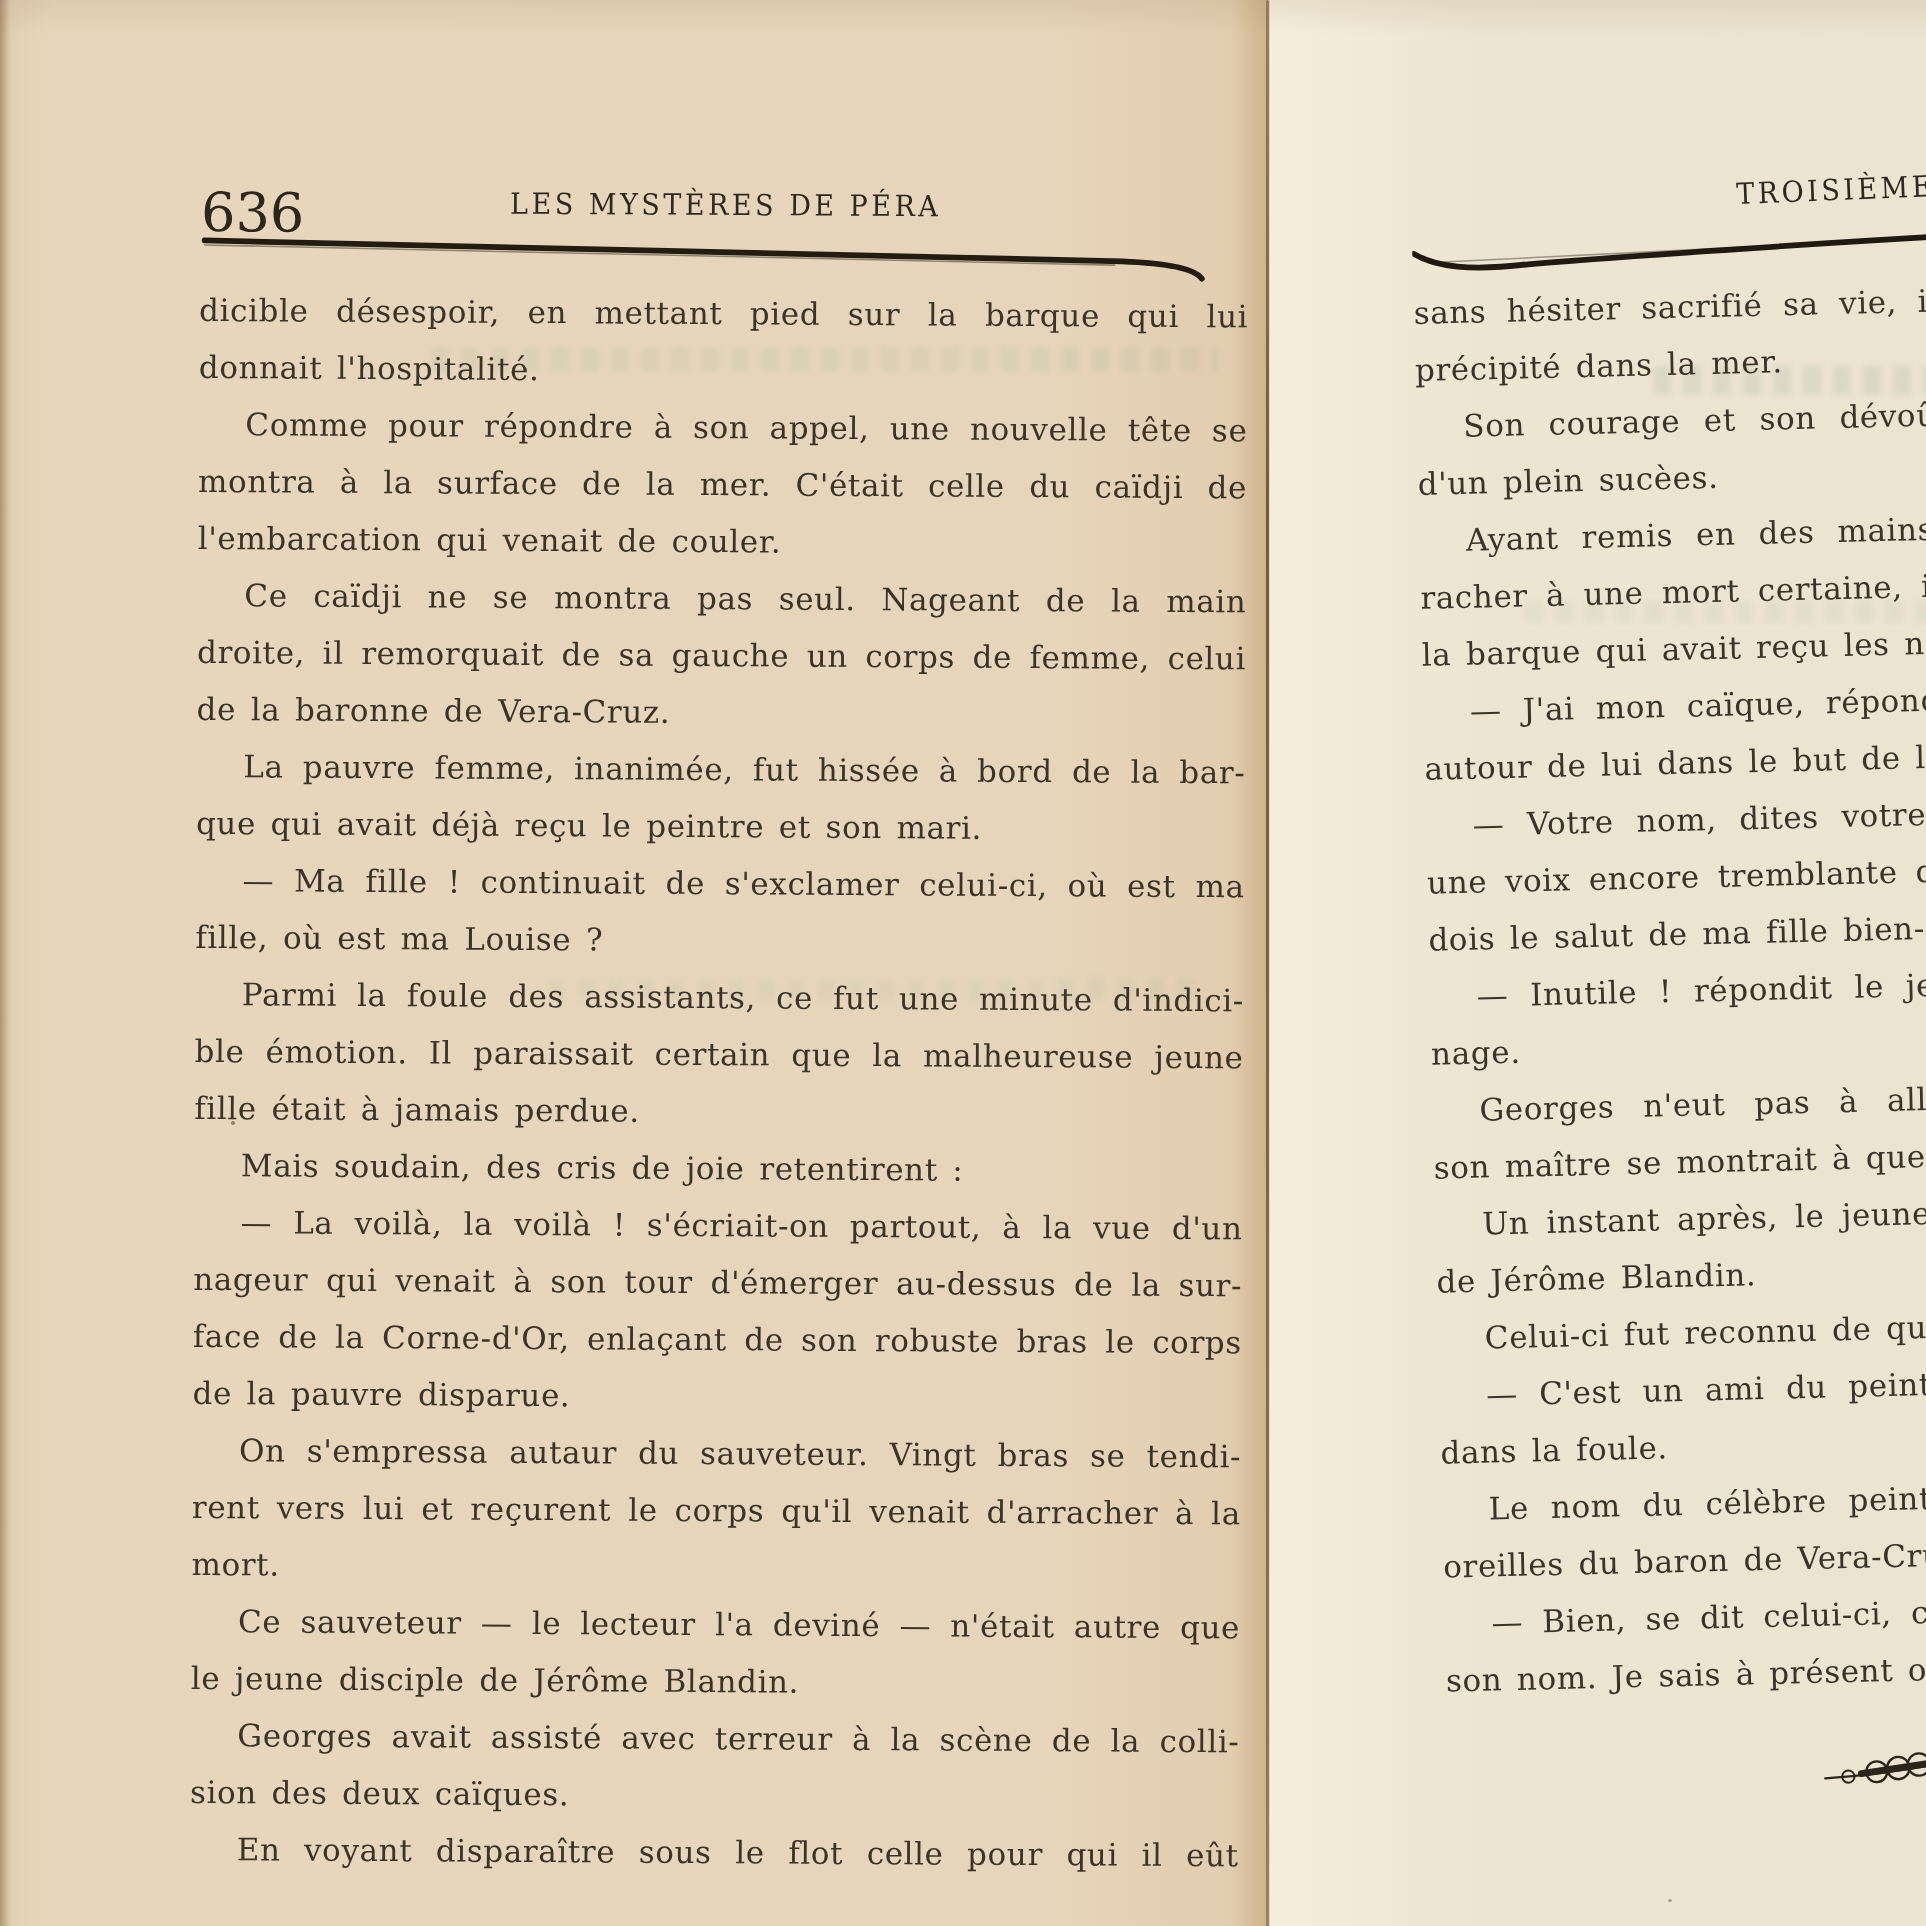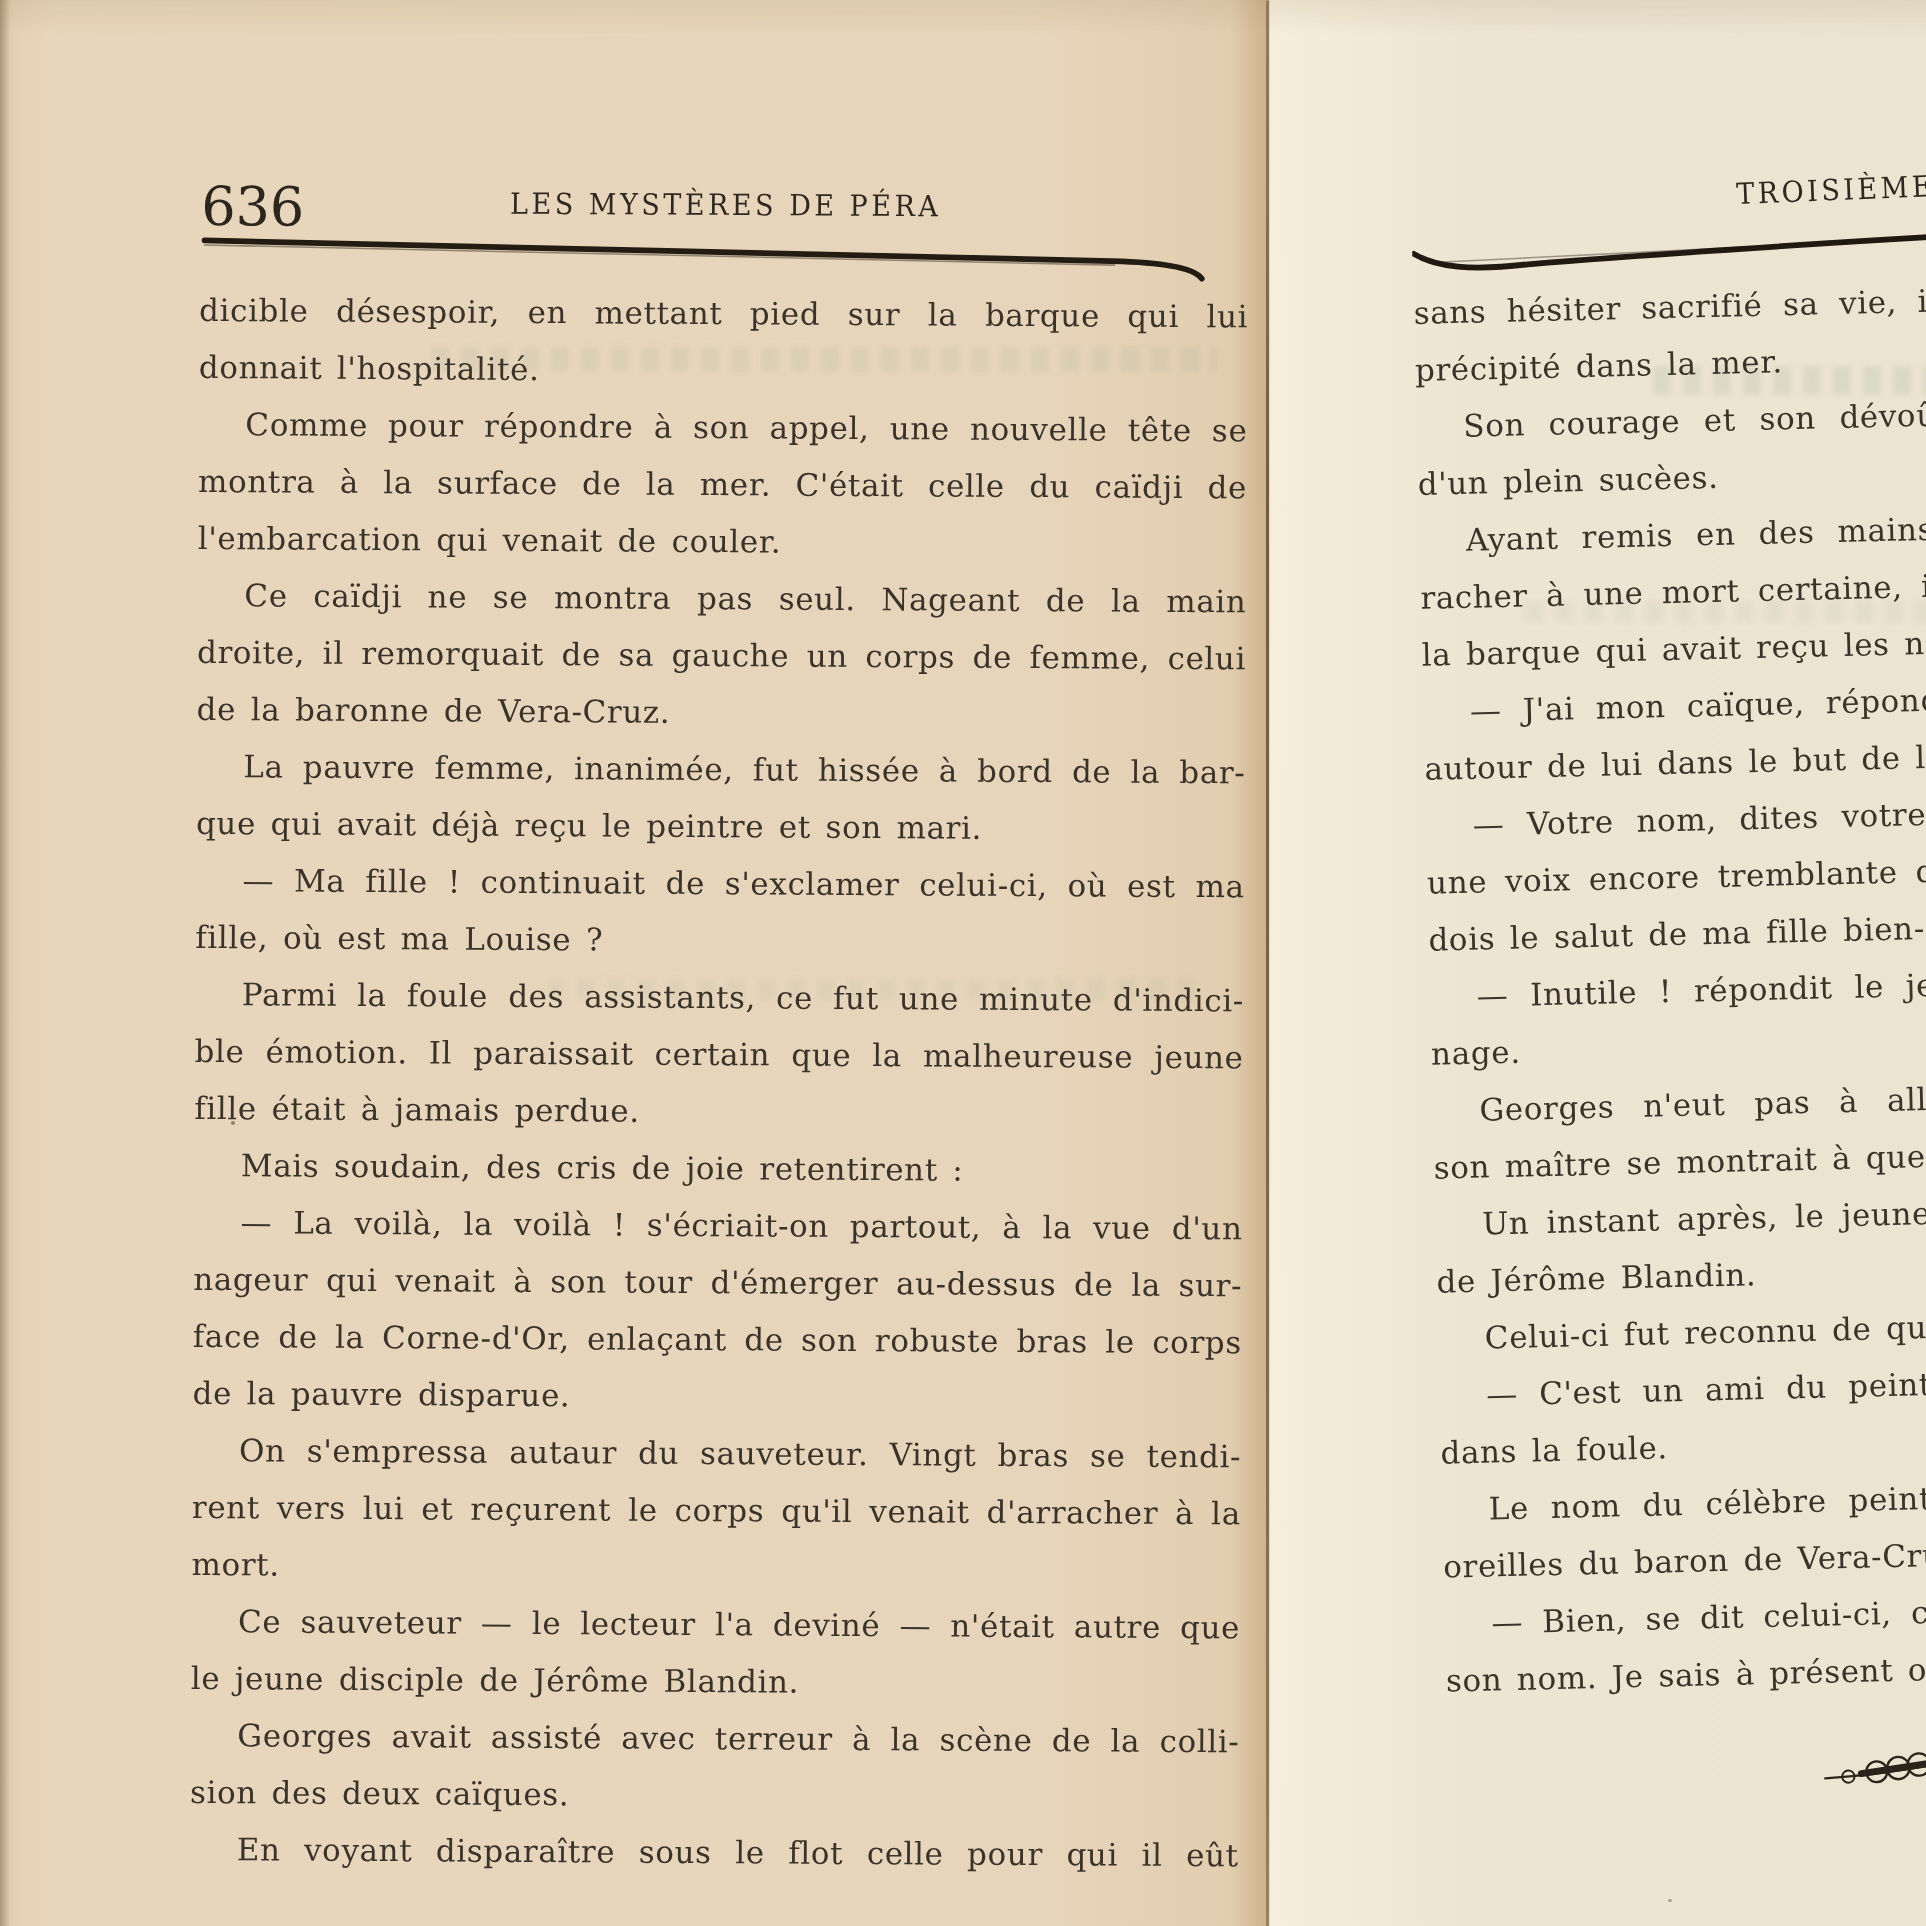--- a/index.html
+++ b/index.html
@@ -38,21 +38,21 @@
   .ghost.g2{left:547px;top:978px;width:655px;height:23px;opacity:.07;}
   .ghost.g3{left:1653px;top:366px;width:763px;height:29px;opacity:.13;}
   .ghost.g4{left:1525px;top:601px;width:578px;height:22.3px;opacity:.07;}
   
   .page-content{position:absolute;}
   .pc-left{left:200px;top:166px;width:1052px;height:1757px;transform:rotate(0.35deg);transform-origin:0 0;}
   .pc-right{left:1410px;top:158px;width:1052px;height:1811px;transform:rotate(-1.35deg);transform-origin:0 0;}
   
   .hdr{position:relative;height:116px;}
   .pageno{position:absolute;font-size:54px;color:#2c261d;line-height:1;}
-  .pageno.left{left:1.5px;top:14px;}
+  .pageno.left{left:1.5px;top:20px;}
   .running-title{
     position:absolute;left:0;right:0;text-align:center;
     font-size:27px;letter-spacing:3.5px;color:#2e2820;line-height:1;white-space:nowrap;
   }
   .running-title.lt{top:22.3px;transform:scaleY(1.08);}
   .running-title.rt{top:27px;transform:translateX(-27px) rotate(-1.0deg) scaleY(1.08);}
   .rule-svg{position:absolute;left:0;}
   .rule-svg.lt{top:69px;}
   .rule-svg.rt{top:72px;}
   

